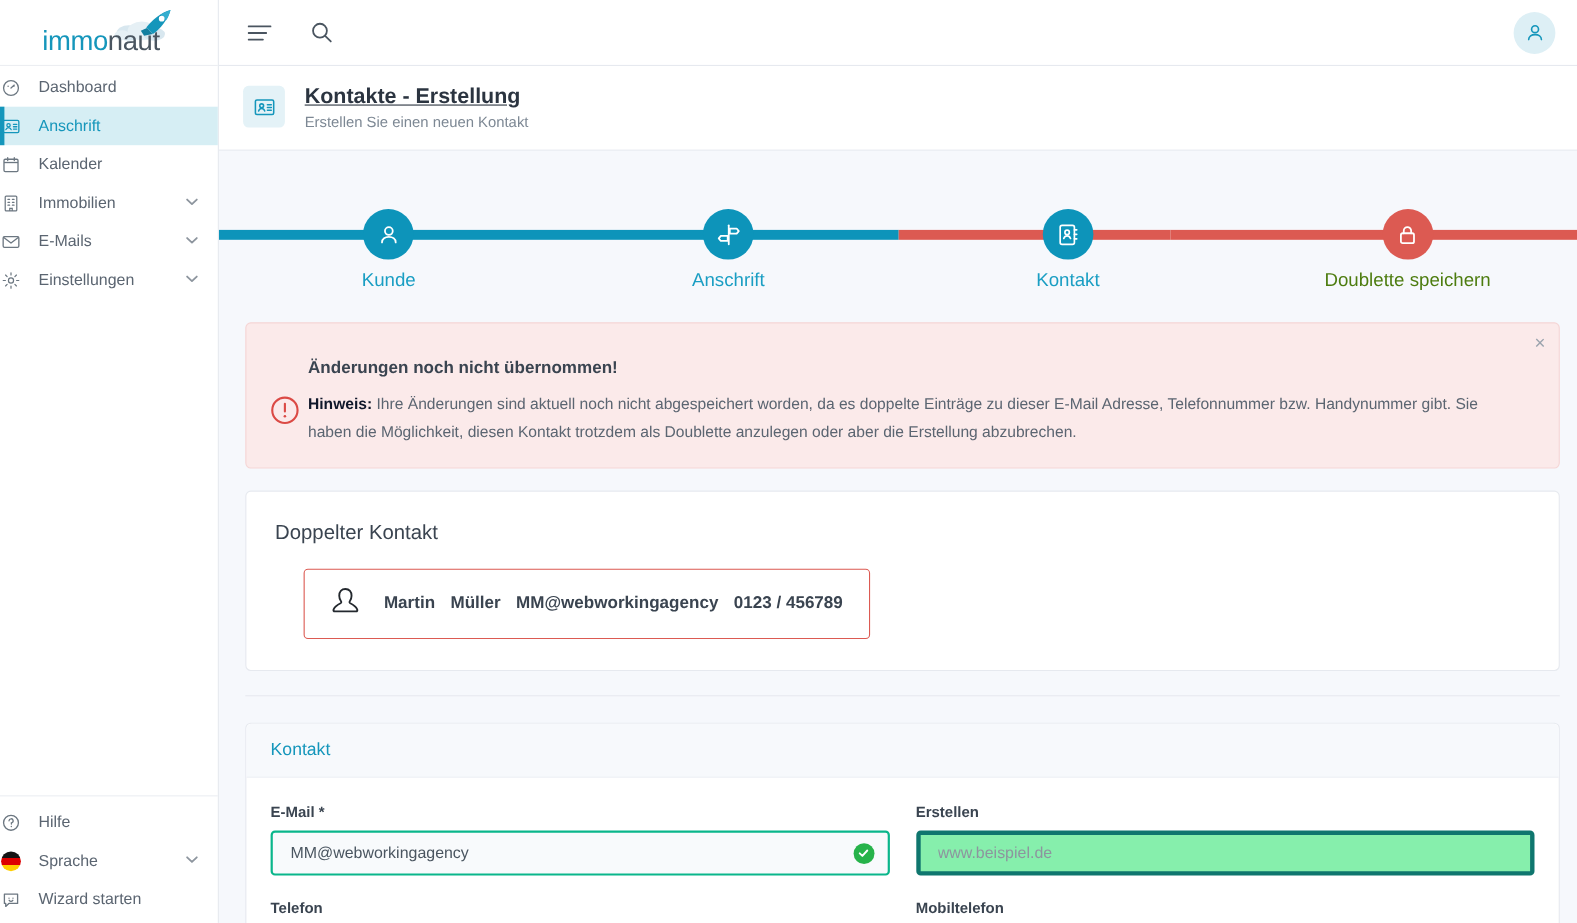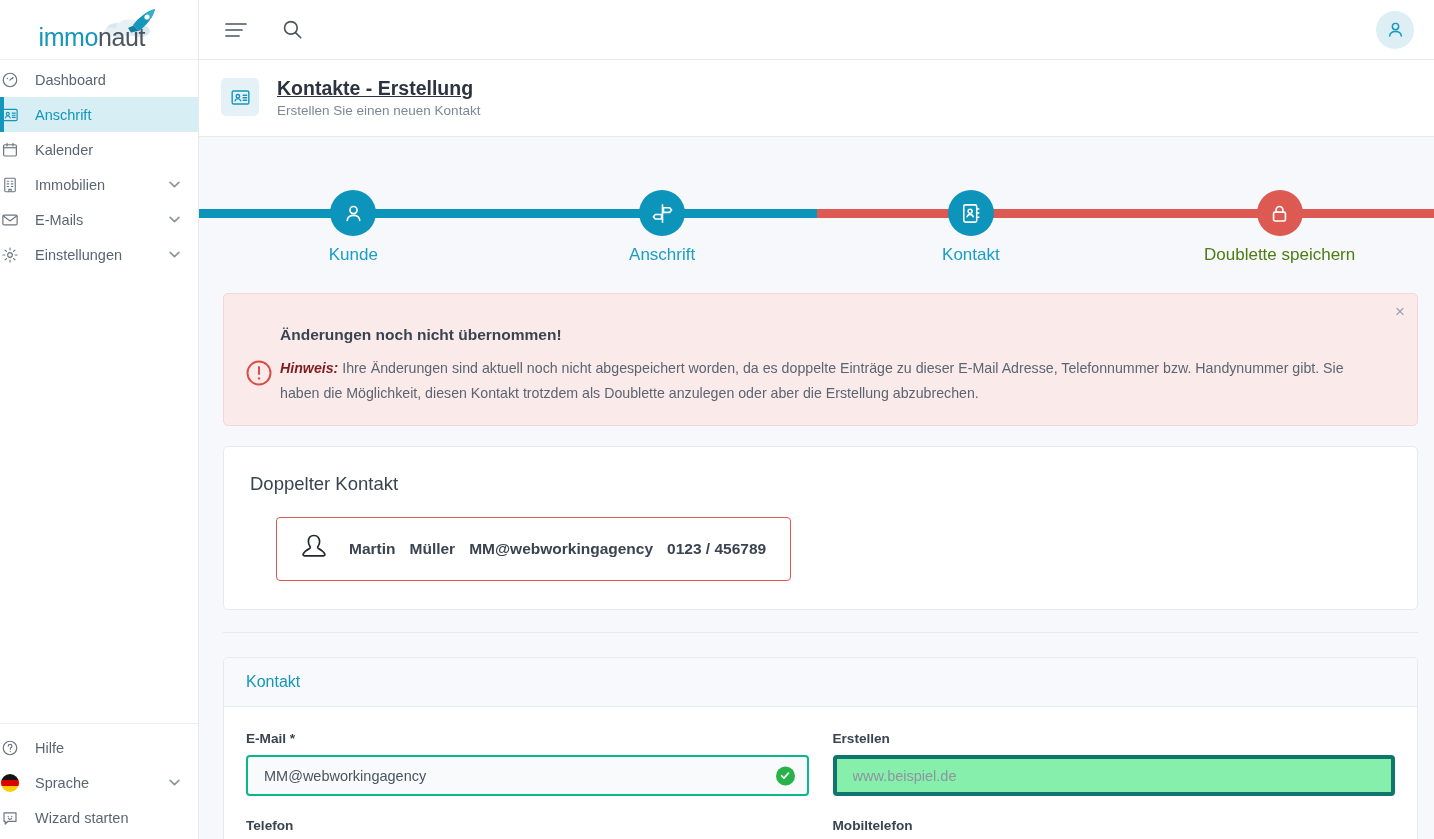--- a/index.html
+++ b/index.html
@@ -114,21 +114,21 @@
   
   .alert {
     margin: 22px 16px 0 24px;
     background: #fbeaea; border: 1px solid #f5d5d5; border-radius: 5px;
     display: flex; padding: 32px 20px 20px 18px; gap: 4px; position: relative;
   }
   .alert-icon { flex: 0 0 34px; display: flex; align-items: center; justify-content: center; color: #db4a45; padding-top: 14px;}
   .alert-body { flex: 1; padding-right: 22px; }
   .alert-title { font-size: 15.5px; font-weight: 700; color: #3a4450; margin-bottom: 12px; }
   .alert-text { font-size: 14.2px; color: #5b6571; line-height: 1.72; }
-  .alert-text b { color: #7f1d1d; font-weight: 700; font-style: italic; }
+  .alert-text b { color: #0f172a; font-weight: 700; }
   .alert-close {
     position: absolute; right: 12px; top: 9px;
     font-size: 17px; color: #9aa3ad; cursor: pointer; line-height: 1;
   }
 
   
   .card {
     margin: 20px 16px 0 24px;
     background: #ffffff; border: 1px solid #e6e9ef; border-radius: 5px;
   }

